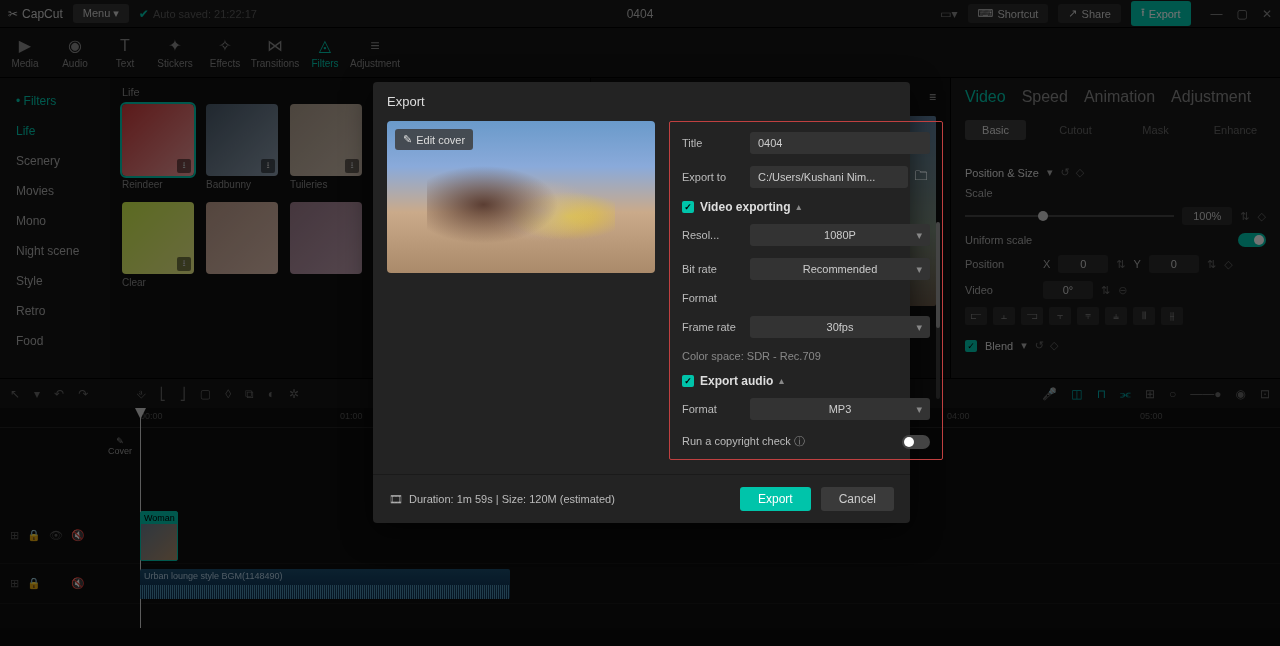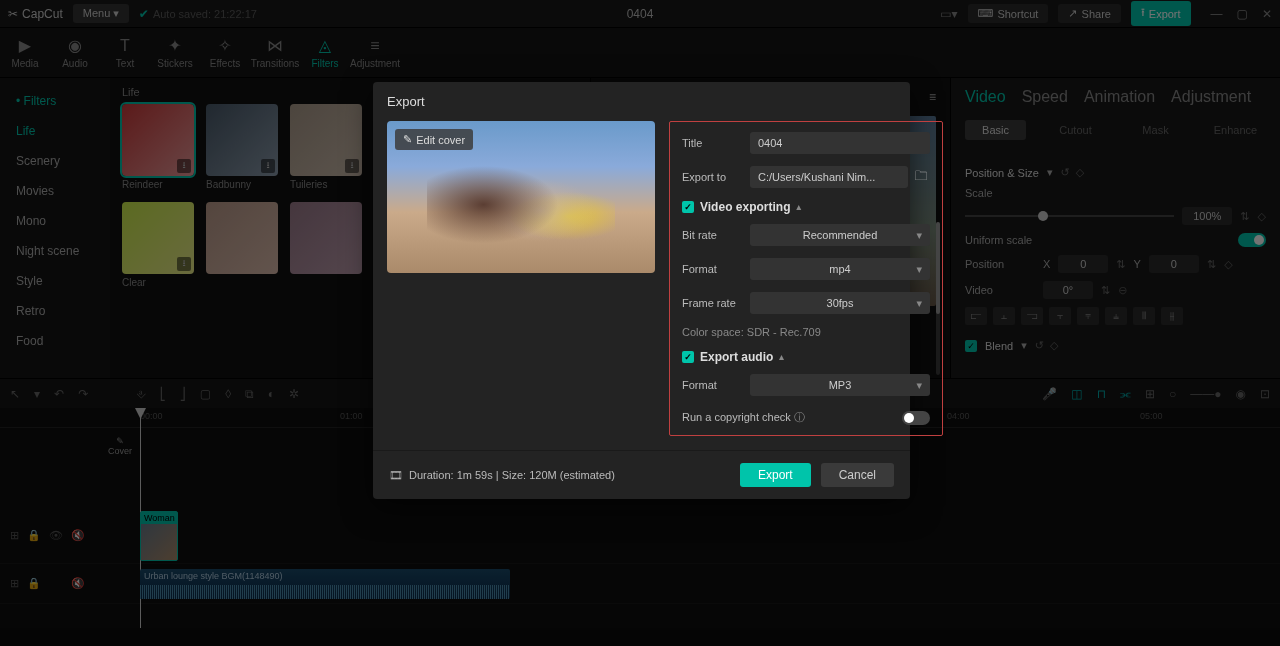--- a/index.html
+++ b/index.html
@@ -388,26 +388,29 @@
         <span class="form-label">Export to</span>
         <input class="form-input" value="C:/Users/Kushani Nim..." style="">
         <span class="folder-btn">🗀</span>
       </div>
       <div class="section-head">
           <span class="check">✓</span>
           <span>Video exporting</span> 
           <span style="color:#888;font-size:9px">▴</span>
         </div>
       <div class="form-row">
+          <span class="form-label">Resol...</span>
+          <div class="form-select">1080P</div>
+        </div>
+      <div class="form-row">
           <span class="form-label">Bit rate</span>
           <div class="form-select">Recommended</div>
         </div>
       <div class="form-row">
           <span class="form-label">Format</span>
-          <div class="form-select">mp4</div>
         </div>
       <div class="form-row">
           <span class="form-label">Frame rate</span>
           <div class="form-select">30fps</div>
         </div>
       <div class="color-space">Color space: SDR - Rec.709</div>
       <div class="section-head">
           <span class="check">✓</span>
           <span>Export audio</span> 
           <span style="color:#888;font-size:9px">▴</span>

